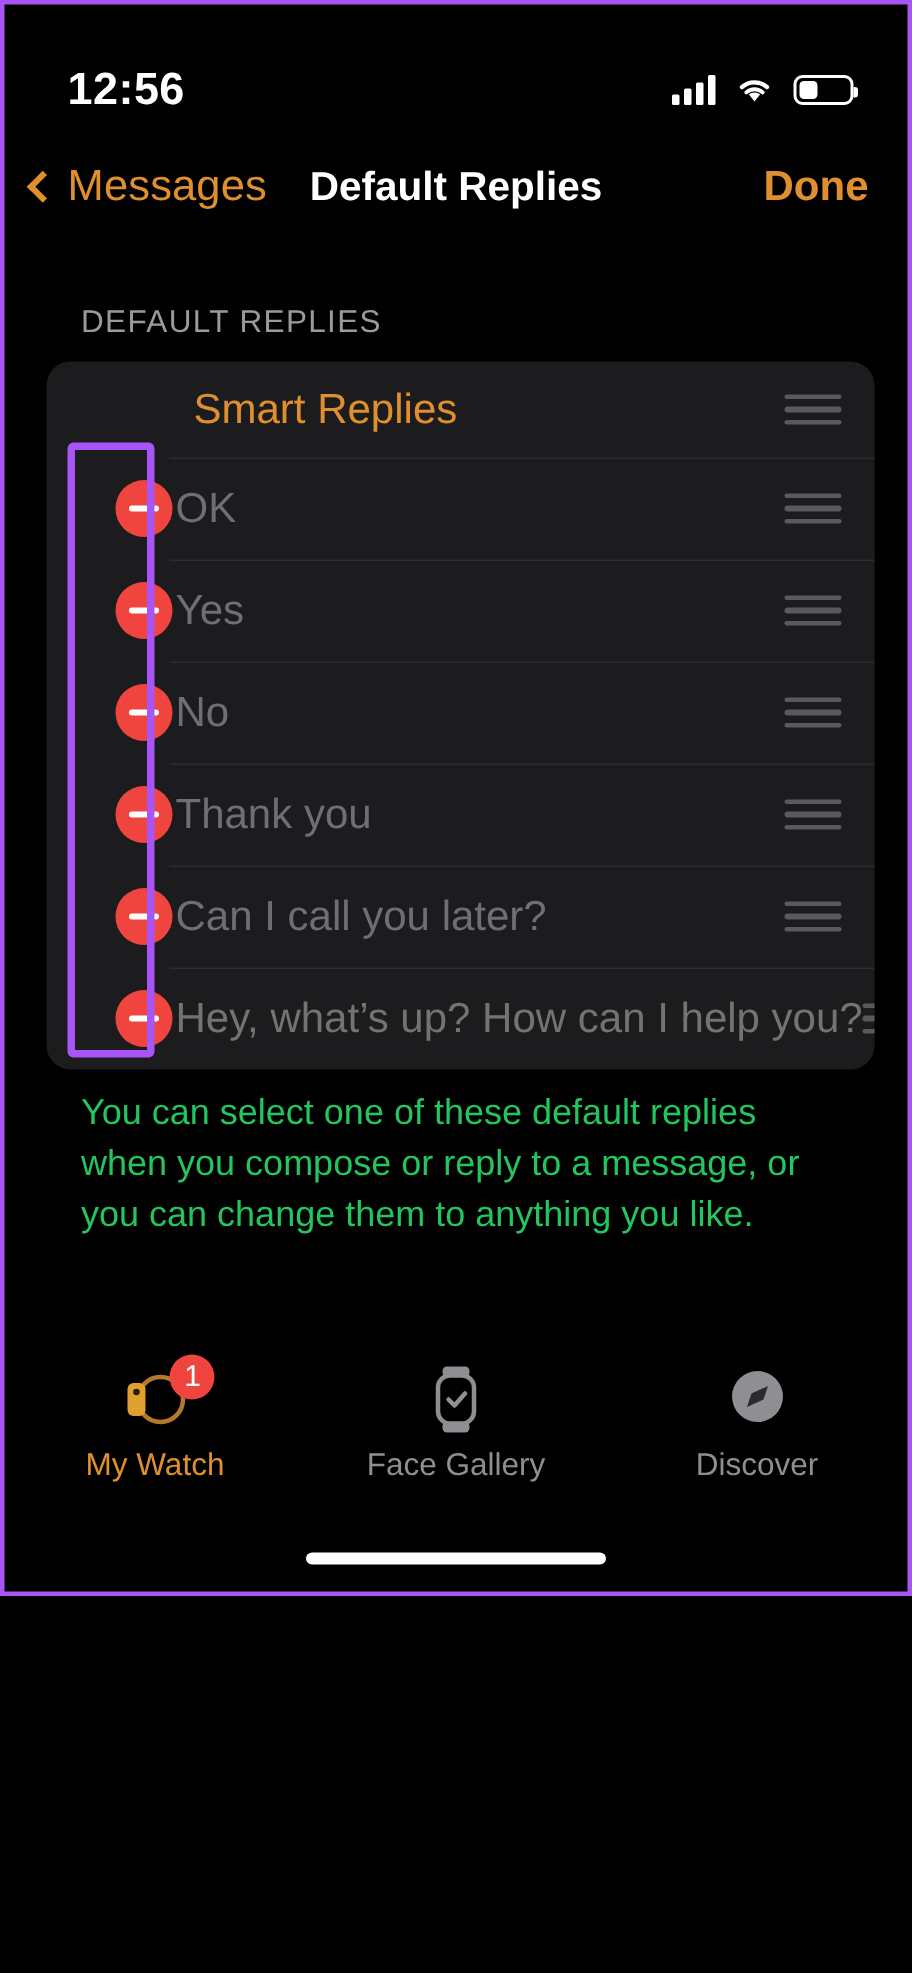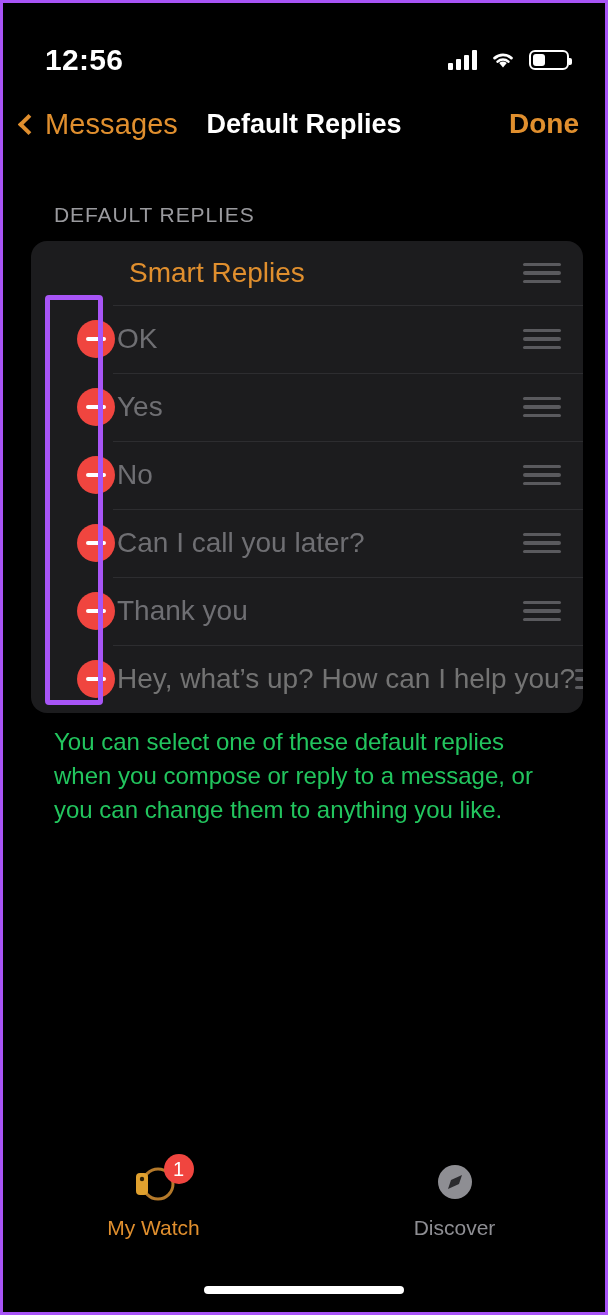--- a/index.html
+++ b/index.html
@@ -8,21 +8,21 @@
     width: 608px;
     height: 1315px;
     background: #000;
     font-family: "Liberation Sans", sans-serif;
     -webkit-font-smoothing: antialiased;
   }
 
   #phone {
     position: relative;
     width: 608px;
-    height: 1315px;
+    height: 1064px;
     background: #000000;
     border: 3px solid #a855f7;
     overflow: hidden;
   }
 
   
   .status-bar {
     position: absolute;
     top: 0; left: 0; right: 0;
     height: 88px;
@@ -364,33 +364,33 @@
           <i></i>
           <i></i>
           <i></i>
         </div>
     </div>
 
     <div class="row">
       <div class="del-btn">
           <span></span>
         </div>
+      <div class="row-label">Thank you</div>
+      <div class="drag">
+          <i></i>
+          <i></i>
+          <i></i>
+        </div>
+    </div>
+
+    <div class="row">
+      <div class="del-btn">
+          <span></span>
+        </div>
       <div class="row-label">Can I call you later?</div>
-      <div class="drag">
-          <i></i>
-          <i></i>
-          <i></i>
-        </div>
-    </div>
-
-    <div class="row">
-      <div class="del-btn">
-          <span></span>
-        </div>
-      <div class="row-label">Thank you</div>
       <div class="drag">
           <i></i>
           <i></i>
           <i></i>
         </div>
     </div>
 
     <div class="row">
       <div class="del-btn">
           <span></span>
@@ -416,20 +416,31 @@
         <svg viewBox="0 0 52 52" width="52" height="52">
           <circle cx="30" cy="26" r="15" fill="none" stroke="#b4792a" stroke-width="3"></circle>
           <rect x="8" y="15" width="12" height="22" rx="4" fill="#e0a02e"></rect>
           <circle cx="14" cy="21" r="2.2" fill="#2a1d06"></circle>
         </svg>
         <div class="badge">1</div>
       </div>
       <div class="tab-label">My Watch</div>
     </div>
 
+    <div class="tab">
+      <div class="tab-icon">
+        <svg viewBox="0 0 52 52" width="52" height="52">
+          <rect x="17" y="4" width="18" height="7" rx="3" fill="#8e8e93"></rect>
+          <rect x="17" y="41" width="18" height="7" rx="3" fill="#8e8e93"></rect>
+          <rect x="14" y="10" width="24" height="32" rx="8" fill="none" stroke="#8e8e93" stroke-width="3"></rect>
+          <path d="M21 26 l4 4 l7 -8" fill="none" stroke="#8e8e93" stroke-width="3" stroke-linecap="round" stroke-linejoin="round"></path>
+        </svg>
+      </div>
+      <div class="tab-label">Face Gallery</div>
+    </div>
 
     <div class="tab">
       <div class="tab-icon">
         <svg viewBox="0 0 52 52" width="52" height="52">
           <circle cx="26" cy="24" r="17" fill="#8e8e93"></circle>
           <path d="M33 17 L22 22 L19 31 L30 26 Z" fill="#2b2b2e"></path>
         </svg>
       </div>
       <div class="tab-label">Discover</div>
     </div>

